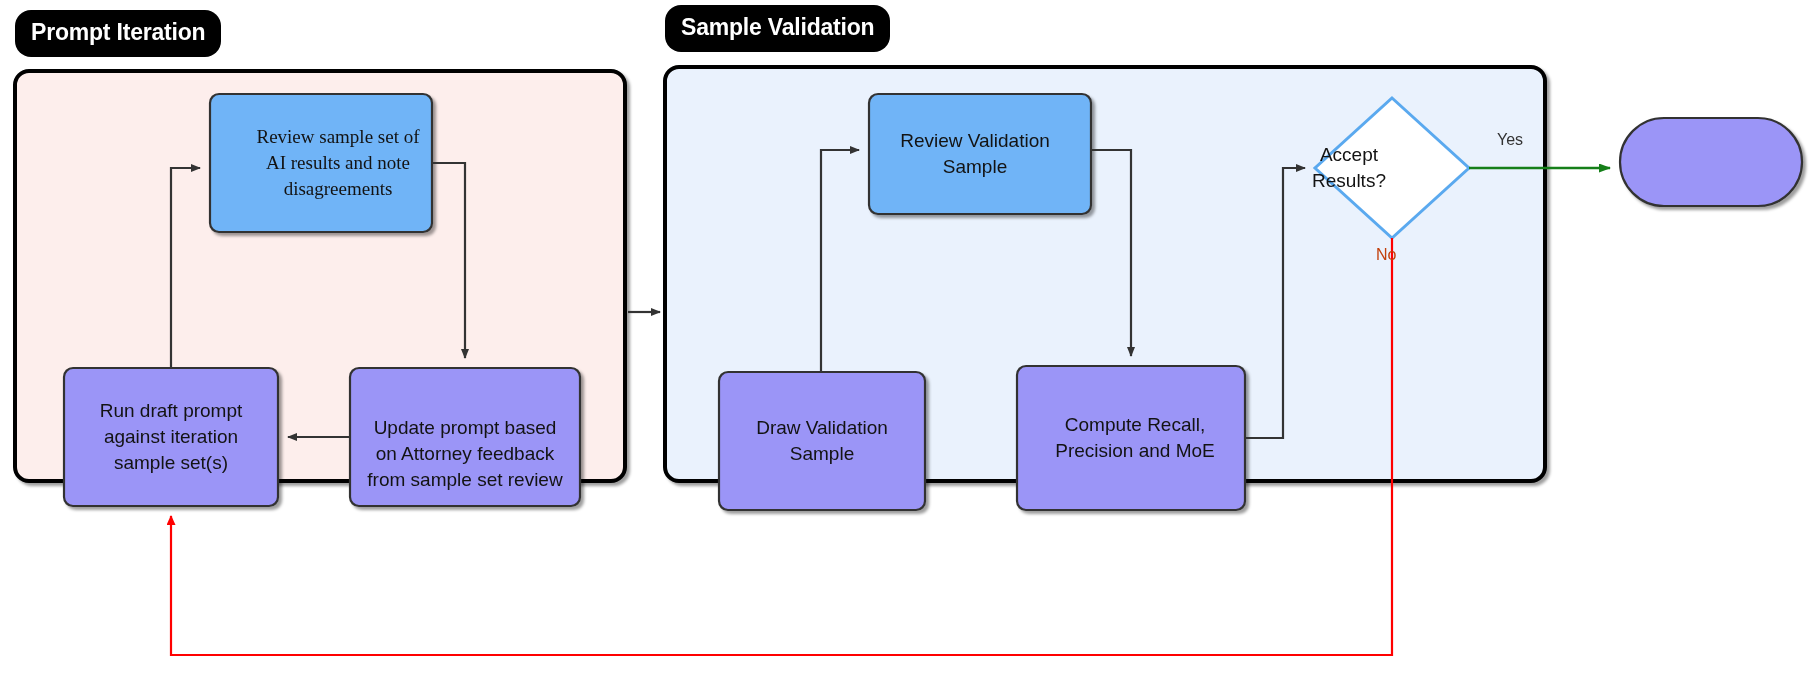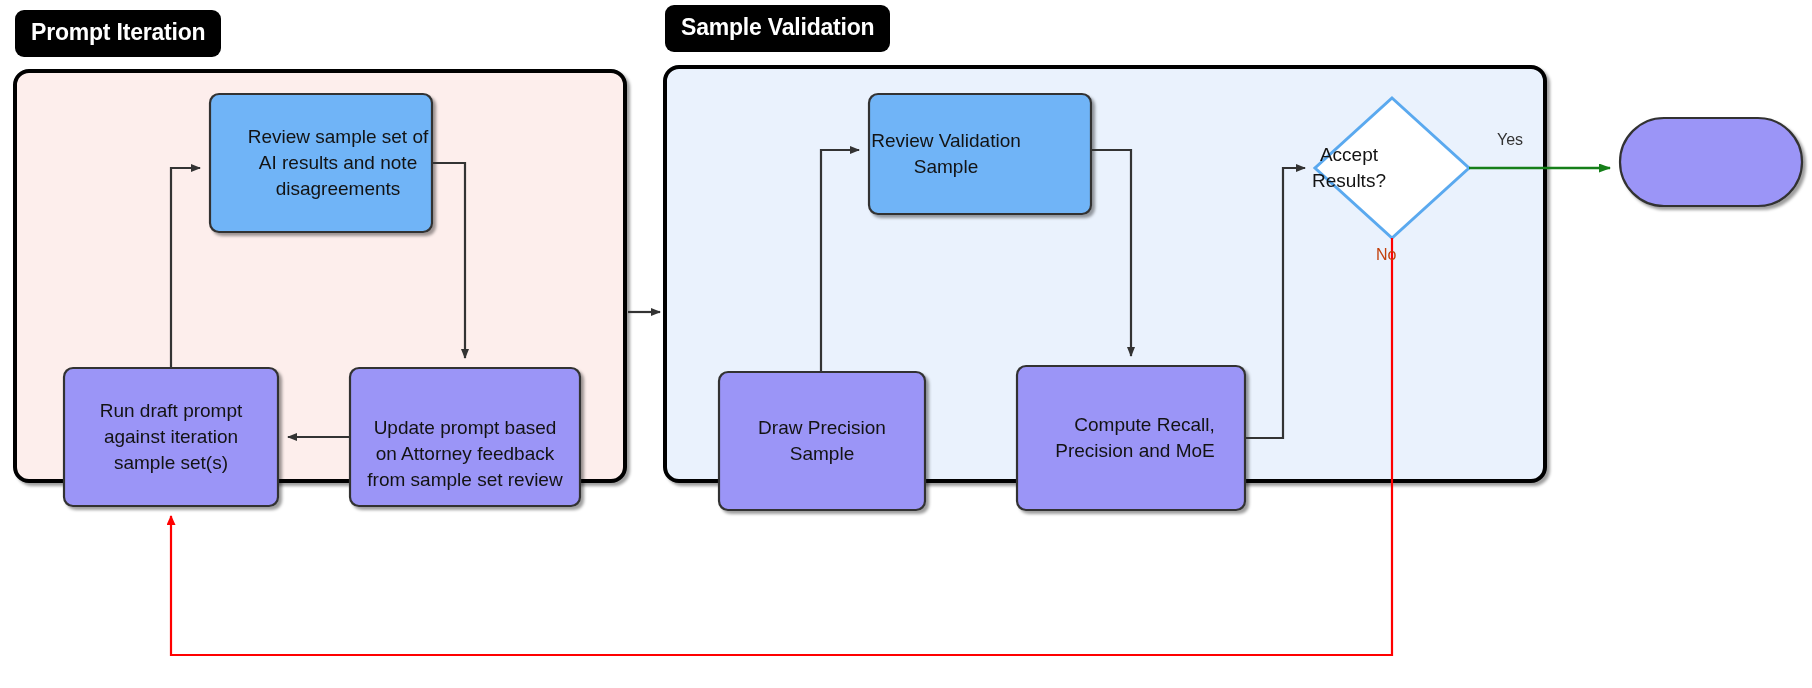--- a/index.html
+++ b/index.html
@@ -37,21 +37,21 @@
     white-space: pre-line;
     pointer-events: none;
   }
   .group-title {
     position: absolute;
     background: #000000;
     color: #ffffff;
     font-weight: bold;
     font-size: 23px;
     line-height: 1;
-    border-radius: 9px;
+    border-radius: 16px;
     padding: 11px 16px 13px 16px;
     letter-spacing: -0.2px;
   }
   .edge-label {
     position: absolute;
     color: #333333;
     font-size: 16px;
     line-height: 1;
     background: transparent;
   }
@@ -130,39 +130,39 @@
     <path d="M1469,168 L1610,168" fill="none" stroke="#157f19" stroke-width="2.6" marker-end="url(#arrow-green)"></path>
 
      loops back to run-draft-prompt --&gt;
     <path d="M1392,238 L1392,655 L171,655 L171,516" fill="none" stroke="#ff0000" stroke-width="2.2" marker-end="url(#arrow-red)"></path>
   </svg>
 
   <div class="group-title" style="left:15px; top:10px;">Prompt Iteration</div>
 
   <div class="group-title" style="left:665px; top:5px;">Sample Validation</div>
 
-  <div class="node-text" style="left:210px; top:94px; width:256px; height:138px;">Review sample set of
+  <div class="node-text" style="left:210px; top:94px; width:256px; height:138px;font-family:Liberation Serif, serif;">Review sample set of
 AI results and note
 disagreements</div>
 
   <div class="node-text" style="left:64px; top:368px; width:214px; height:138px;">Run draft prompt
 against iteration
 sample set(s)</div>
 
   <div class="node-text" style="left:350px; top:368px; width:230px; height:172px;">Update prompt based
 on Attorney feedback
 from sample set review</div>
 
-  <div class="node-text" style="left:851px; top:94px; width:190px; height:120px;">Review Validation
+  <div class="node-text" style="left:880px; top:94px; width:190px; height:120px;">Review Validation
 Sample</div>
 
-  <div class="node-text" style="left:719px; top:372px; width:206px; height:138px;">Draw Precision
+  <div class="node-text" style="left:719px; top:372px; width:206px; height:138px;">Draw Validation
 Sample</div>
 
-  <div class="node-text" style="left:1017px; top:366px; width:236px; height:144px;text-align:right;">Compute Recall,
+  <div class="node-text" style="left:1017px; top:366px; width:236px; height:144px;">Compute Recall,
 Precision and MoE</div>
 
   <div class="node-text" style="left:1272px; top:118px; width:154px; height:100px;">Accept
 Results?</div>
 
 
   <div class="edge-label" style="left:1497px; top:132px; color:#333333;">Yes</div>
 
   <div class="edge-label" style="left:1376px; top:247px; color:#c2410c;">No</div>
 

